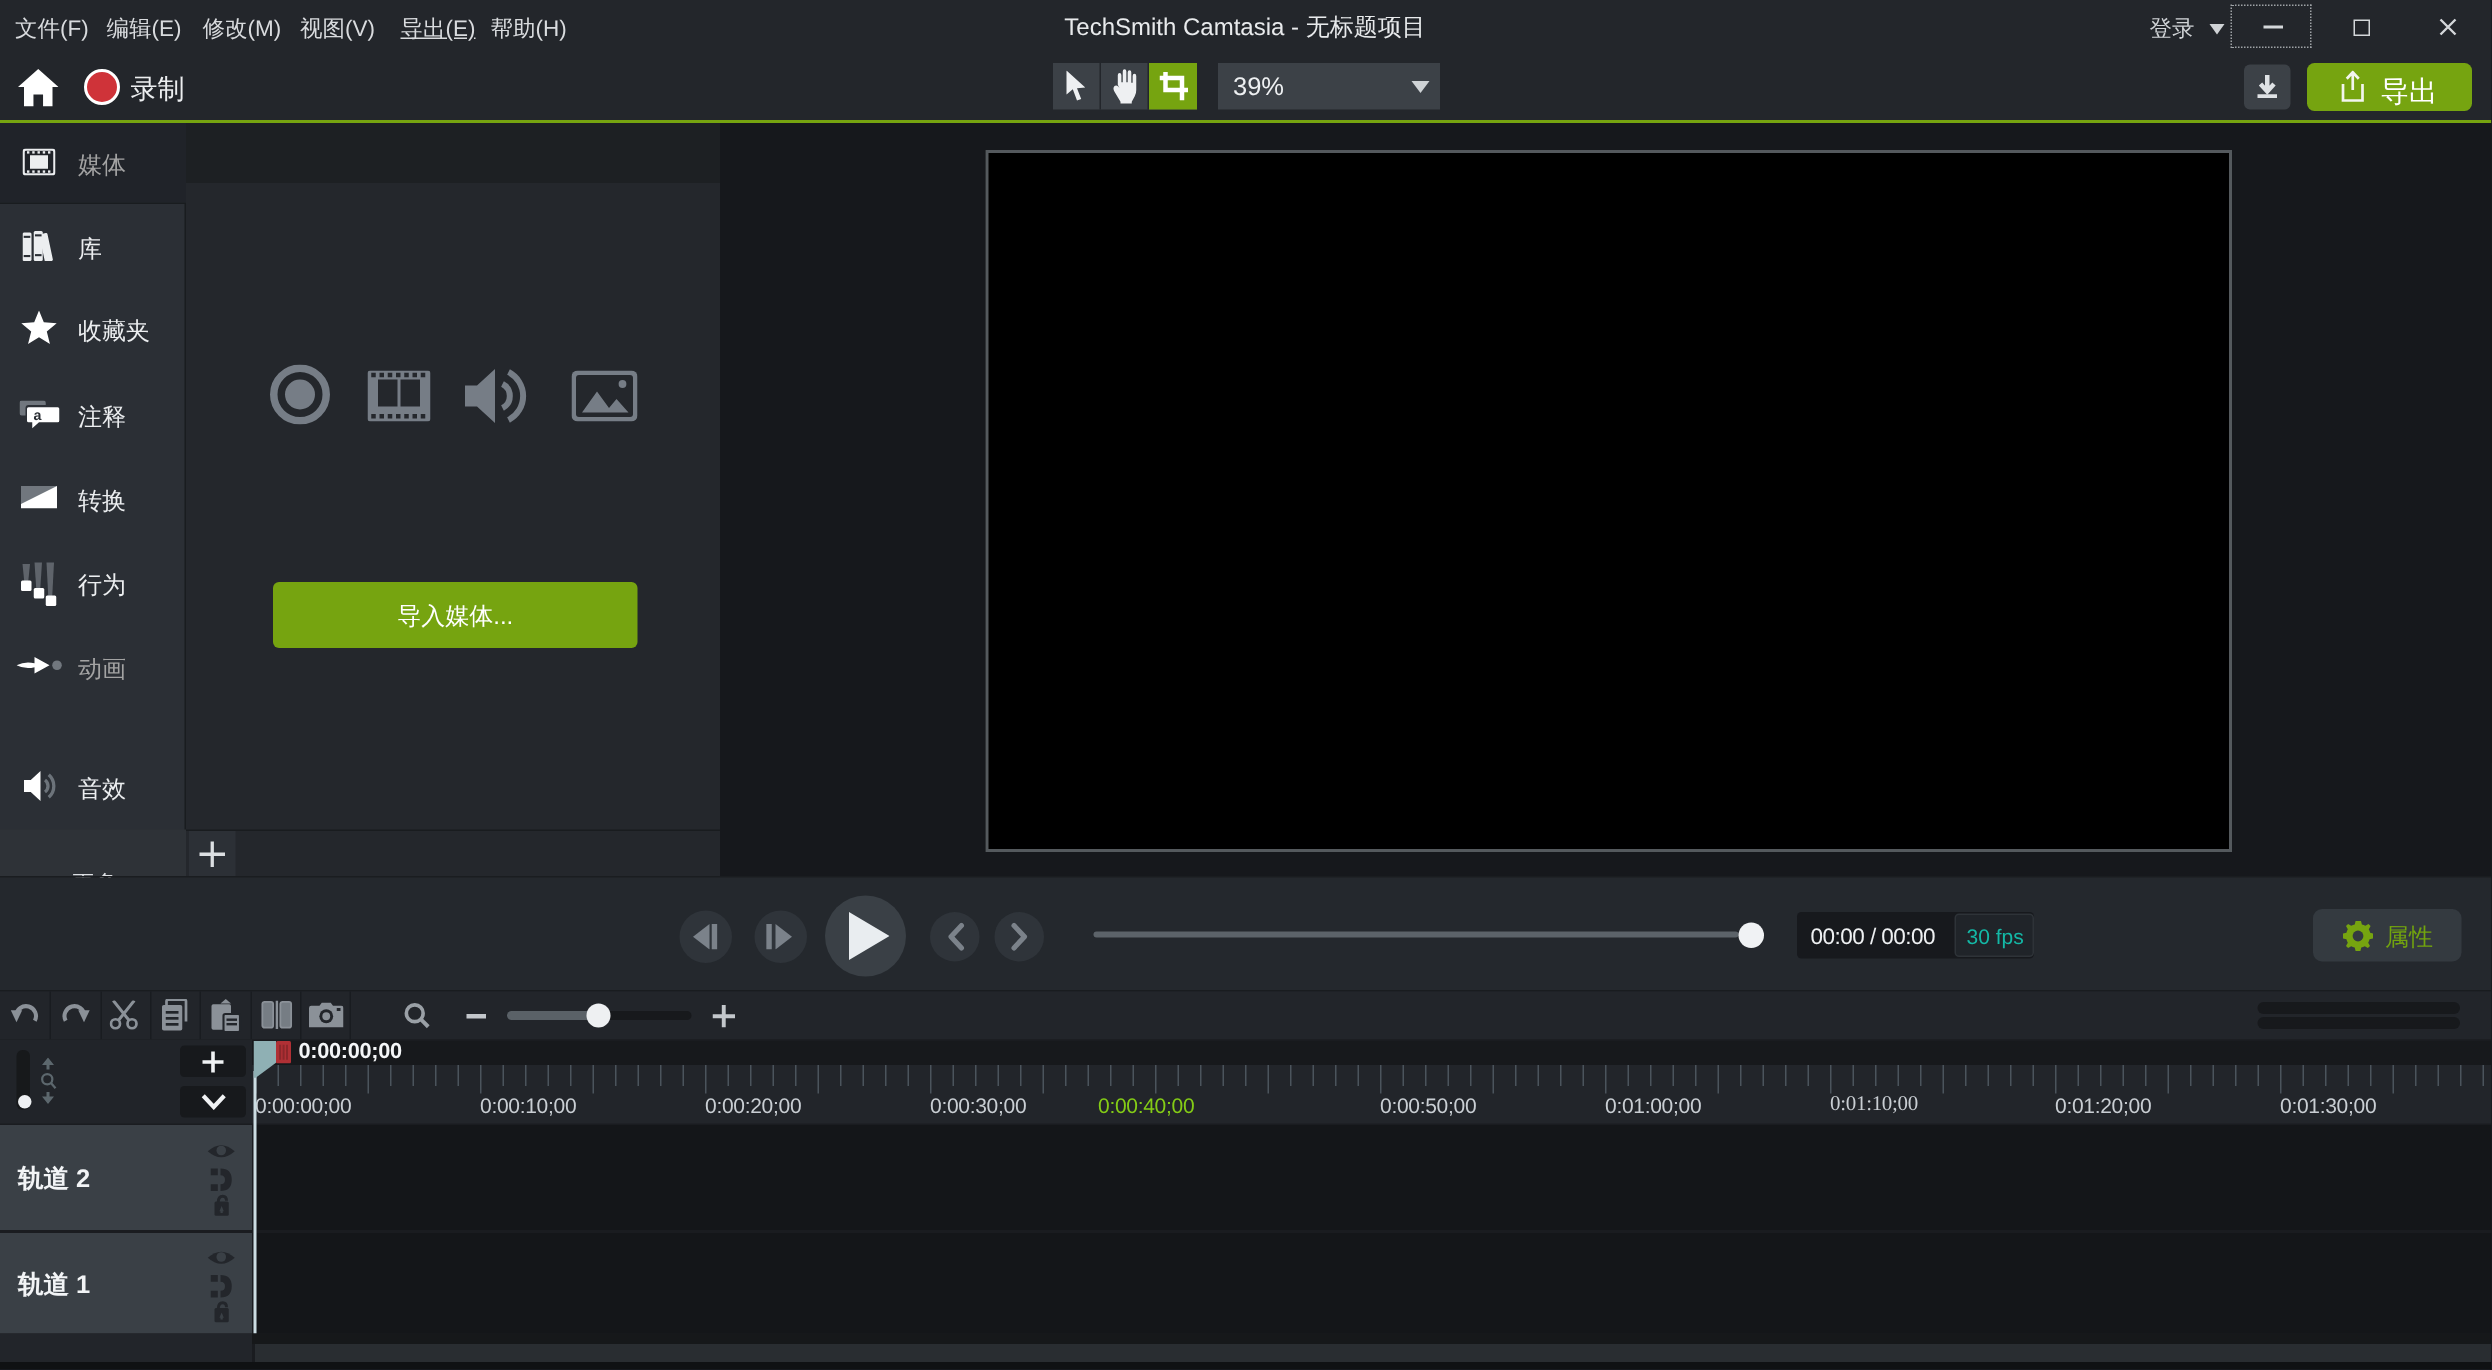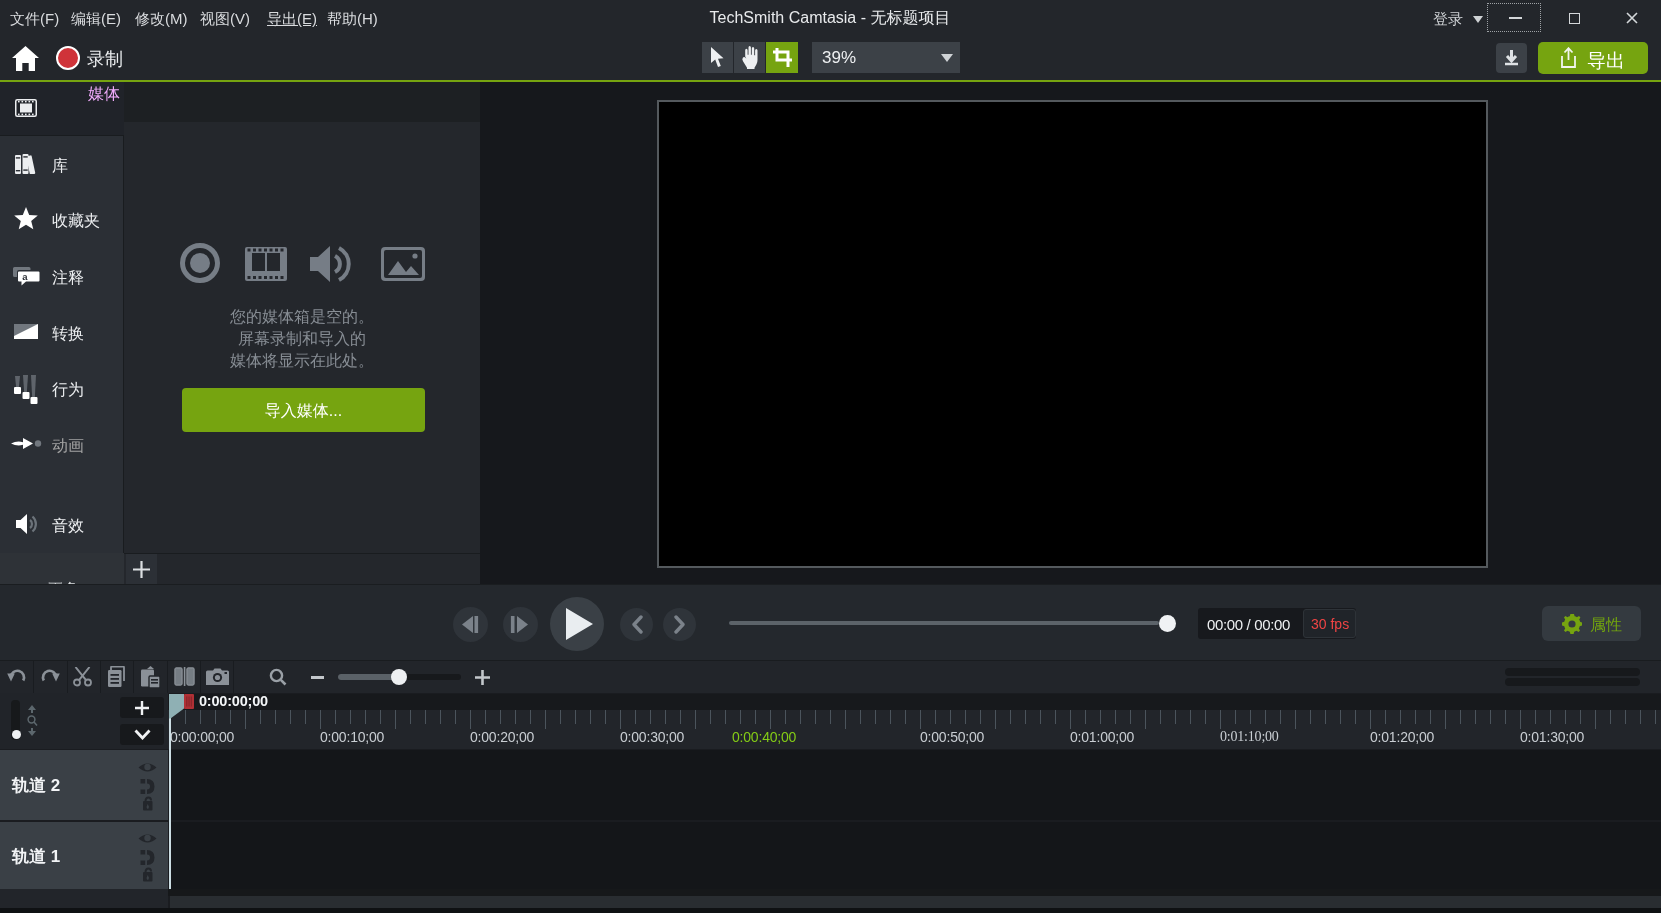--- a/index.html
+++ b/index.html
@@ -105,21 +105,20 @@
   <path d="M25 12 A9 9 0 0 1 25 28" fill="none" stroke="#767d86" stroke-width="4"></path>
   <path d="M29 4 A18 18 0 0 1 29 36" fill="none" stroke="#767d86" stroke-width="4"></path>
 </svg>
 
 <svg class="abs" style="left:381px;top:247px;" width="44" height="34" viewBox="0 0 44 34">
   <rect x="0" y="0" width="44" height="34" rx="4" fill="#767d86"></rect>
   <rect x="3" y="3" width="38" height="28" rx="2" fill="#24272c"></rect>
   <path d="M7 28 L17 14 L25 25 L30 19 L38 28 Z" fill="#767d86"></path>
   <circle cx="34" cy="9" r="2.6" fill="#767d86"></circle>
 </svg>
-<div class="abs" style="left:124px;top:306px;width:356px;font-size:16px;color:#878d94;text-align:center;line-height:22px;">您的媒体箱是空的。<br>屏幕录制和导入的<br>媒体将显示在此处。</div>
 <div class="abs" style="left:182px;top:388px;width:243px;height:44px;background:#76a410;border-radius:4px;"></div>
 <div class="abs" style="left:182px;top:401px;width:243px;font-size:16px;color:#ffffff;text-align:center;">导入媒体...</div>
 
 <div class="abs" style="left:0px;top:553px;width:480px;height:1px;background:#191c1f;"></div>
 <div class="abs" style="left:126px;top:554px;width:31px;height:30px;background:#2c3036;"></div>
 <svg class="abs" style="left:132px;top:560px;" width="19" height="19" viewBox="0 0 19 19">
       <path d="M9.5 1 L9.5 18 M1 9.5 L18 9.5" stroke="#dcdfe2" stroke-width="2.2"></path>
     </svg>
 
 <div class="abs" style="left:0;top:82px;width:124px;height:502px;background:#2b2f35;"></div>
@@ -182,21 +181,21 @@
 <svg class="abs" style="left:11px;top:436px;" width="32" height="15" viewBox="0 0 32 15">
   <path d="M0 7.5 Q6 4.5 12 6.2 L12 2 L22 7.5 L12 13 L12 8.8 Q6 10.5 0 7.5 Z" fill="#ffffff"></path>
   <circle cx="27" cy="7.5" r="3.2" fill="#71777e"></circle>
 </svg>
 
 <svg class="abs" style="left:16px;top:513px;" width="24" height="22" viewBox="0 0 24 22">
   <path d="M0 7 L4.5 7 L11 1 L11 21 L4.5 15 L0 15 Z" fill="#ffffff"></path>
   <path d="M14 7 A5 5 0 0 1 14 15" fill="none" stroke="#6c737a" stroke-width="2.2"></path>
   <path d="M16.5 3.5 A10 10 0 0 1 16.5 18.5" fill="none" stroke="#6c737a" stroke-width="2.2"></path>
 </svg>
-<div class="abs" style="left:52px;top:84px;font-size:16px;color:#f0abfc;margin-left:36px;">媒体</div>
+<div class="abs" style="left:52px;top:100px;font-size:16px;color:#a3a3a3;">媒体</div>
 <div class="abs" style="left:52px;top:156px;font-size:16px;color:#eceef0;">库</div>
 <div class="abs" style="left:52px;top:211px;font-size:16px;color:#eceef0;">收藏夹</div>
 <div class="abs" style="left:52px;top:268px;font-size:16px;color:#eceef0;">注释</div>
 <div class="abs" style="left:52px;top:324px;font-size:16px;color:#eceef0;">转换</div>
 <div class="abs" style="left:52px;top:380px;font-size:16px;color:#eceef0;">行为</div>
 <div class="abs" style="left:52px;top:436px;font-size:16px;color:#a3a3a3;">动画</div>
 <div class="abs" style="left:52px;top:516px;font-size:16px;color:#eceef0;">音效</div>
 <div class="abs" style="left:48px;top:560px;font-size:15px;color:#dcdfe2;margin-top:20px;">更多</div>
 
 <div class="abs" style="left:0;top:584px;width:1661px;height:1px;background:#1a1d20;"></div>
@@ -224,21 +223,21 @@
 <svg class="abs" style="left:674px;top:615px;" width="12" height="19" viewBox="0 0 12 19">
       <path d="M2 2 L9 9.5 L2 17" stroke="#7b828a" stroke-width="3.4" fill="none" stroke-linecap="round" stroke-linejoin="round"></path>
     </svg>
 
 <div class="abs" style="left:729px;top:621px;width:430px;height:4px;background:#5c6369;border-radius:2px;"></div>
 <div class="abs" style="left:1159px;top:615px;width:17px;height:17px;border-radius:50%;background:#f0f2f4;"></div>
 
 <div class="abs" style="left:1198px;top:608px;width:158px;height:31px;background:#17191d;border-radius:3px;"></div>
 <div class="abs" style="left:1207px;top:616px;font-size:15px;letter-spacing:-0.35px;color:#eef0f2;">00:00 / 00:00</div>
 <div class="abs" style="left:1303px;top:609px;width:53px;height:29px;background:#202429;border:1px solid #2e3338;border-radius:3px;"></div>
-<div class="abs" style="left:1311px;top:616px;font-size:14px;color:#ef4444;">30 fps</div>
+<div class="abs" style="left:1311px;top:616px;font-size:14px;color:#14b8a6;">30 fps</div>
 
 <div class="abs" style="left:1542px;top:606px;width:99px;height:35px;background:#343a40;border-radius:6px;"></div>
 <svg class="abs" style="left:1562px;top:614px;" width="20" height="20" viewBox="0 0 20 20">
   <path fill="#76a410" d="M10 0 L12 0 L12.6 2.3 A8 8 0 0 1 14.9 3.2 L17 2 L18.4 3.4 L17.2 5.5 A8 8 0 0 1 18.1 7.8 L20 8.4 L20 11.6 L17.7 12.2 A8 8 0 0 1 16.8 14.5 L18 16.6 L16.6 18 L14.5 16.8 A8 8 0 0 1 12.2 17.7 L11.6 20 L8.4 20 L7.8 17.7 A8 8 0 0 1 5.5 16.8 L3.4 18 L2 16.6 L3.2 14.5 A8 8 0 0 1 2.3 12.2 L0 11.6 L0 8.4 L2.3 7.8 A8 8 0 0 1 3.2 5.5 L2 3.4 L3.4 2 L5.5 3.2 A8 8 0 0 1 7.8 2.3 L8.4 0 Z"></path>
   <circle cx="10" cy="10" r="3.6" fill="#343a40"></circle>
 </svg>
 <div class="abs" style="left:1590px;top:615px;font-size:16px;color:#72a40e;">属性</div>
 
 <div class="abs" style="left:0;top:660px;width:1661px;height:1px;background:#191c1f;"></div>
 <div class="abs" style="left:0;top:661px;width:1661px;height:32px;background:#22252a;"></div>

